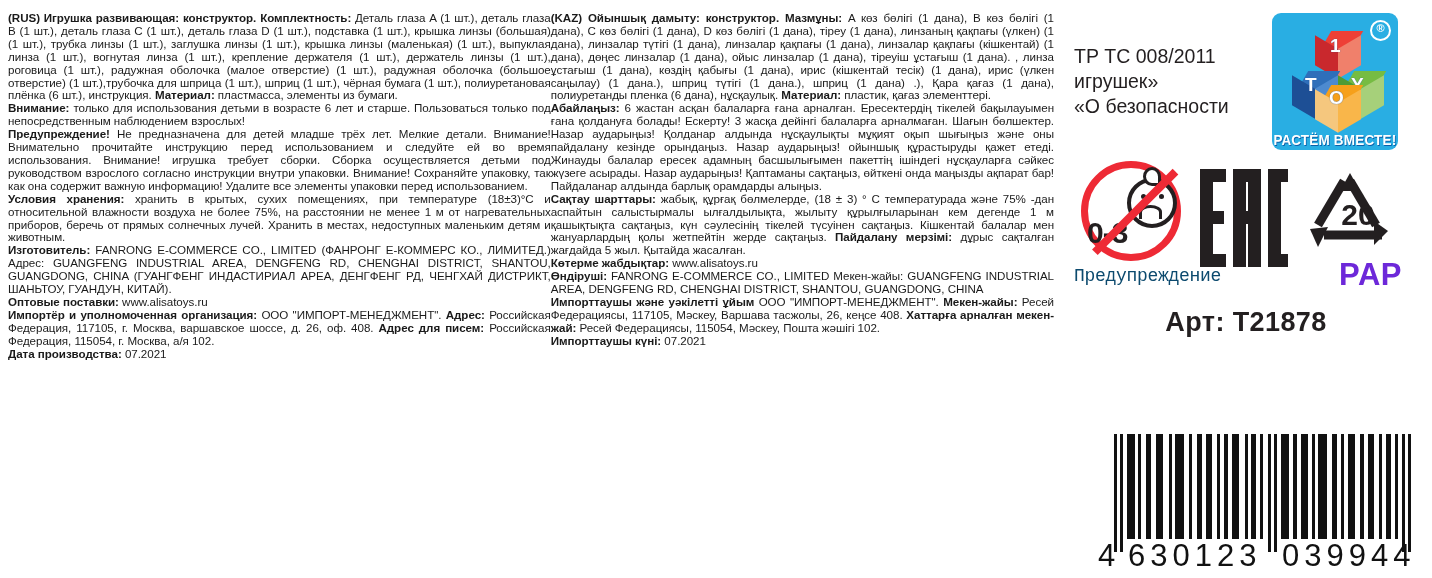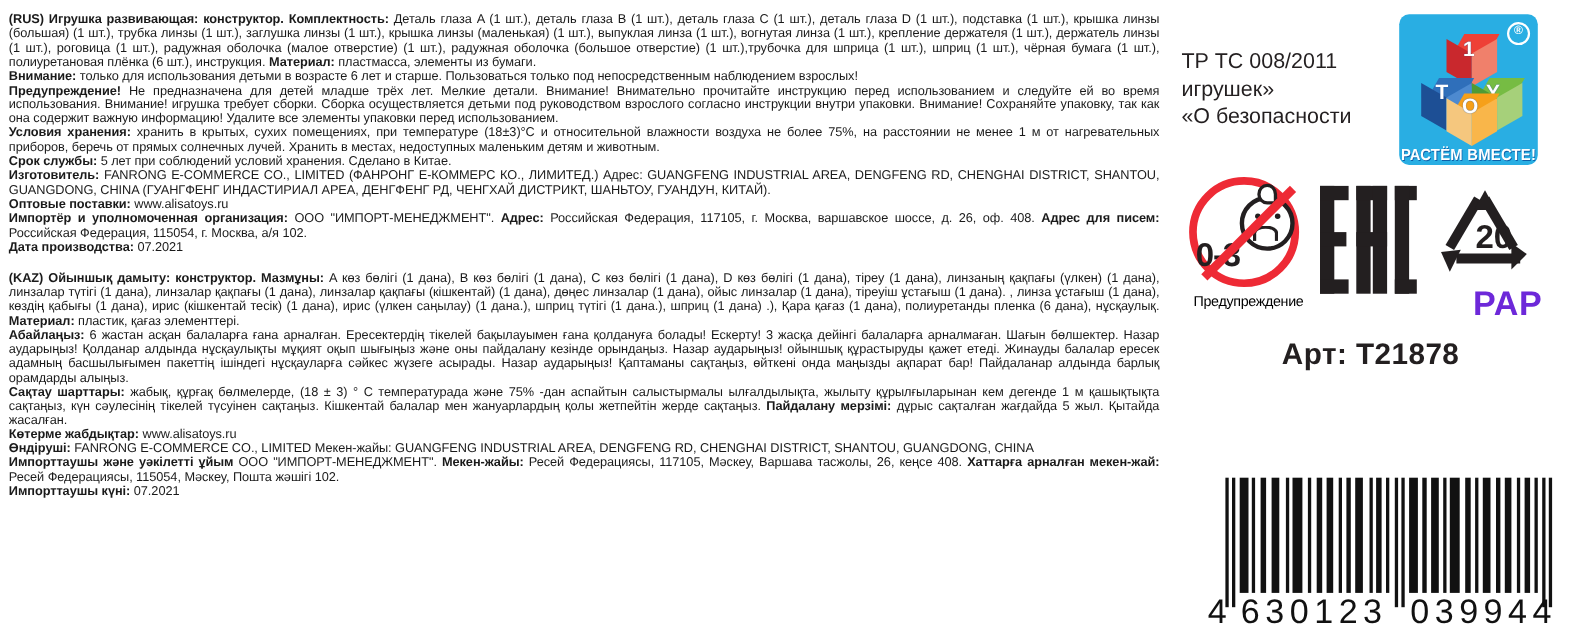--- a/index.html
+++ b/index.html
@@ -22,21 +22,21 @@
     display: flex;
     background: #ffffff;
   }
 
   
   .text-col {
     width: 1062px;
     padding: 12px 8px 4px 8px;
     box-sizing: border-box;
     display: flex;
-    flex-direction: column;
+    flex-direction: row;
   }
   .blk {
     font-size: 11.6px;
     line-height: 12.9px;
     text-align: justify;
     text-justify: inter-word;
     letter-spacing: -0.05px;
   }
   .blk p {
     margin: 0;
@@ -214,24 +214,25 @@
     position: absolute;
     left: 8px;
     top: 55px;
     font-size: 30px;
     font-weight: bold;
     color: #231f20;
     letter-spacing: -1px;
   }
   .ban-caption {
     text-align: center;
-    font-size: 13px;
-    color: #000000;
+    font-size: 18px;
+    color: #0c4a6e;
     margin-top: 1px;
     letter-spacing: -0.3px;
+    font-family: Liberation Mono, monospace;
   }
 
   .eac-mark {
     width: 96px;
     flex: none;
     padding-top: 8px;
     text-align: center;
   }
 
   .pap-mark {
@@ -270,21 +271,20 @@
 
 <div class="label">
 
   <div class="text-col">
 
     <div class="blk">
       <p><span class="b">(RUS)</span> <span class="b">Игрушка развивающая: конструктор.</span> <span class="b">Комплектность:</span><span>  Деталь глаза A (1 шт.), деталь глаза B (1 шт.), деталь глаза C (1 шт.), деталь глаза D (1 шт.), подставка (1 шт.), крышка линзы (большая) (1 шт.), трубка линзы (1 шт.), заглушка линзы (1 шт.), крышка линзы (маленькая) (1 шт.), выпуклая линза (1 шт.), вогнутая линза (1 шт.), крепление держателя (1 шт.), держатель линзы (1 шт.), роговица (1 шт.), радужная оболочка (малое отверстие) (1 шт.), радужная оболочка (большое отверстие) (1 шт.),трубочка для шприца (1 шт.), шприц (1 шт.), чёрная бумага (1 шт.), полиуретановая плёнка (6 шт.), инструкция.</span> <span class="b">Материал:</span><span> пластмасса, элементы из бумаги.</span></p>
       <p><span class="b">Внимание:</span><span> только для использования детьми в возрасте 6 лет и старше. Пользоваться только под непосредственным наблюдением взрослых!</span></p>
       <p><span class="b">Предупреждение!</span><span> Не предназначена для детей младше трёх лет. Мелкие детали. Внимание! Внимательно прочитайте инструкцию перед использованием и следуйте ей во время использования. Внимание! игрушка требует сборки. Сборка осуществляется детьми под руководством взрослого согласно инструкции внутри упаковки. Внимание! Сохраняйте упаковку, так как она содержит важную информацию! Удалите все элементы упаковки перед использованием.</span></p>
       <p><span class="b">Условия хранения:</span><span> хранить в крытых, сухих помещениях, при температуре (18±3)°C и относительной влажности воздуха не более 75%, на расстоянии не менее 1 м от нагревательных приборов, беречь от прямых солнечных лучей. Хранить в местах, недоступных маленьким детям и животным.</span></p>
-      <p><span class="b">Срок службы:</span><span> 5 лет при соблюдений условий хранения. Сделано в Китае.</span></p>
       <p><span class="b">Изготовитель:</span><span> FANRONG E-COMMERCE CO., LIMITED (ФАНРОНГ Е-КОММЕРС КО., ЛИМИТЕД.) Адрес: GUANGFENG INDUSTRIAL AREA, DENGFENG RD, CHENGHAI DISTRICT, SHANTOU, GUANGDONG, CHINA (ГУАНГФЕНГ ИНДАСТИРИАЛ АРЕА, ДЕНГФЕНГ РД, ЧЕНГХАЙ ДИСТРИКТ, ШАНЬТОУ, ГУАНДУН, КИТАЙ).</span></p>
       <p><span class="b">Оптовые поставки:</span><span> www.alisatoys.ru</span></p>
       <p><span class="b">Импортёр и уполномоченная организация:</span><span> ООО "ИМПОРТ-МЕНЕДЖМЕНТ". </span><span class="b">Адрес:</span><span> Российская Федерация, 117105, г. Москва, варшавское шоссе, д. 26, оф. 408. </span><span class="b">Адрес для писем:</span><span> Российская Федерация, 115054, г. Москва, а/я 102.</span></p>
       <p><span class="b">Дата производства:</span><span> 07.2021</span></p>
     </div>
 
     <div class="kaz-sep"></div>
 
     <div class="blk">
       <p><span class="b">(KAZ)</span> <span class="b">Ойыншық дамыту: конструктор.</span> <span class="b">Мазмұны:</span><span> A көз бөлігі (1 дана), B көз бөлігі (1 дана), C көз бөлігі (1 дана), D көз бөлігі (1 дана), тіреу (1 дана), линзаның қақпағы (үлкен) (1 дана), линзалар түтігі (1 дана), линзалар қақпағы (1 дана), линзалар қақпағы (кішкентай) (1 дана), дөңес линзалар (1 дана), ойыс линзалар (1 дана), тіреуіш ұстағыш (1 дана). , линза ұстағыш (1 дана), көздің қабығы (1 дана), ирис (кішкентай тесік) (1 дана), ирис (үлкен саңылау) (1 дана.), шприц түтігі (1 дана.), шприц (1 дана) .), Қара қағаз (1 дана), полиуретанды пленка (6 дана), нұсқаулық.</span> <span class="b">Материал:</span><span> пластик, қағаз элементтері.</span></p>

